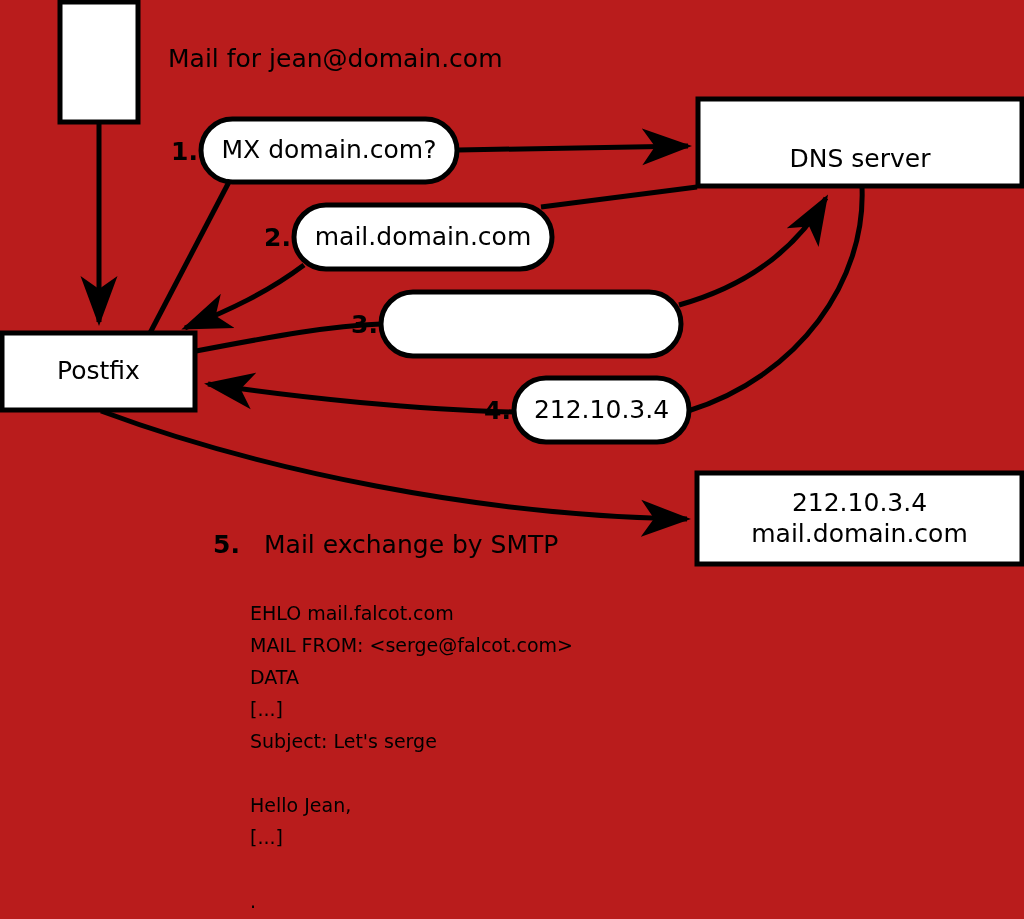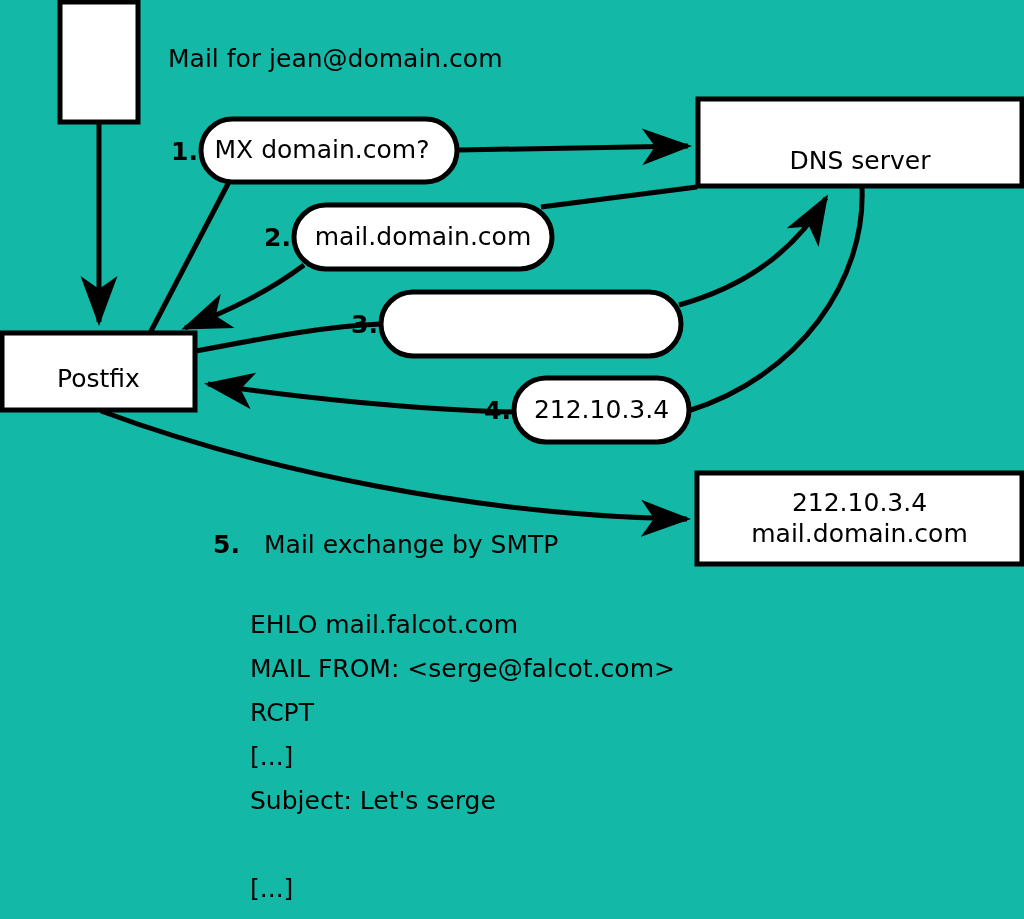--- a/index.html
+++ b/index.html
@@ -9,21 +9,21 @@
     background: #ffffff;
   }
   body {
     font-family: "DejaVu Sans", "Liberation Sans", sans-serif;
     color: #000000;
   }
   #canvas {
     position: relative;
     width: 1024px;
     height: 919px;
-    background: #14b8a6;
+    background: #b91c1c;
     overflow: hidden;
   }
   #vector-layer {
     position: absolute;
     left: 0;
     top: 0;
     width: 1024px;
     height: 919px;
   }
   .txt {
@@ -36,22 +36,21 @@
     font-weight: bold;
     text-align: right;
   }
   .title-text {
     font-size: 25px;
   }
   .smtp-heading {
     font-size: 25px;
   }
   .smtp-line {
-    font-size: 25px;
-    margin-top: 12px;
+    font-size: 19px;
   }
   .box-stack {
     position: absolute;
     display: flex;
     flex-direction: column;
     align-items: center;
     justify-content: center;
   }
   .box-stack > div {
     font-size: 25px;
@@ -102,35 +101,35 @@
 
     <path d="M862,187 C866,280 800,376 688,411" fill="none" stroke="#000000" stroke-width="5"></path>
 
     <path d="M514,412 C420,410 300,398 208,384" fill="none" stroke="#000000" stroke-width="5" marker-end="url(#arrowhead)"></path>
 
     <path d="M101,411 C260,470 480,516 687,519" fill="none" stroke="#000000" stroke-width="5" marker-end="url(#arrowhead)"></path>
   </svg>
 
   <div class="txt title-text" style="left:168px; top:46px;">Mail for jean@domain.com</div>
 
-  <div class="box-stack" style="left:2px; top:341px; width:193px; height:77px;">
+  <div class="box-stack" style="left:2px; top:333px; width:193px; height:77px;">
     <div>Postfix</div>
   </div>
 
-  <div class="box-stack" style="left:698px; top:89px; width:324px; height:87px;justify-content:flex-end;">
+  <div class="box-stack" style="left:698px; top:116px; width:324px; height:87px;">
     <div>DNS server</div>
   </div>
 
   <div class="box-stack" style="left:697px; top:473px; width:325px; height:91px;">
     <div>212.10.3.4</div>
     <div>mail.domain.com</div>
   </div>
 
   <div class="txt step-num" style="left:150px; top:139px; width:48px;">1.</div>
-  <div class="box-stack" style="left:194px; top:119px; width:256px; height:63px;">
+  <div class="box-stack" style="left:201px; top:119px; width:256px; height:63px;">
     <div>MX domain.com?</div>
   </div>
 
   <div class="txt step-num" style="left:243px; top:225px; width:48px;">2.</div>
   <div class="box-stack" style="left:294px; top:205px; width:258px; height:64px;">
     <div>mail.domain.com</div>
   </div>
 
   <div class="txt step-num" style="left:330px; top:312px; width:48px;">3.</div>
 
@@ -138,22 +137,23 @@
   <div class="box-stack" style="left:514px; top:378px; width:175px; height:64px;">
     <div>212.10.3.4</div>
   </div>
 
   <div class="txt step-num" style="left:200px; top:532px; width:40px;">5.</div>
   <div class="txt smtp-heading" style="left:250px; top:532px;margin-left:14px;">Mail exchange by SMTP</div>
 
   <div id="smtp-transcript" style="position:absolute; left:250px; top:597px;">
       <div class="smtp-line" style="height: 32px; line-height: 32px; white-space: pre;">EHLO mail.falcot.com</div>
       <div class="smtp-line" style="height: 32px; line-height: 32px; white-space: pre; text-align: right;">MAIL FROM: &lt;serge@falcot.com&gt;</div>
-      <div class="smtp-line" style="height: 32px; line-height: 32px; white-space: pre;">RCPT</div>
+      <div class="smtp-line" style="height: 32px; line-height: 32px; white-space: pre;">DATA</div>
       <div class="smtp-line" style="height: 32px; line-height: 32px; white-space: pre;">[...]</div>
       <div class="smtp-line" style="height: 32px; line-height: 32px; white-space: pre;">Subject: Let's serge</div>
       <div class="smtp-line" style="height: 32px; line-height: 32px; white-space: pre;">&nbsp;</div>
+      <div class="smtp-line" style="height: 32px; line-height: 32px; white-space: pre;">Hello Jean,</div>
       <div class="smtp-line" style="height: 32px; line-height: 32px; white-space: pre;">[...]</div>
       <div class="smtp-line" style="height: 32px; line-height: 32px; white-space: pre;">&nbsp;</div>
       <div class="smtp-line" style="height: 32px; line-height: 32px; white-space: pre;">.</div>
     </div>
 
 </div>
 
 </body></html>

